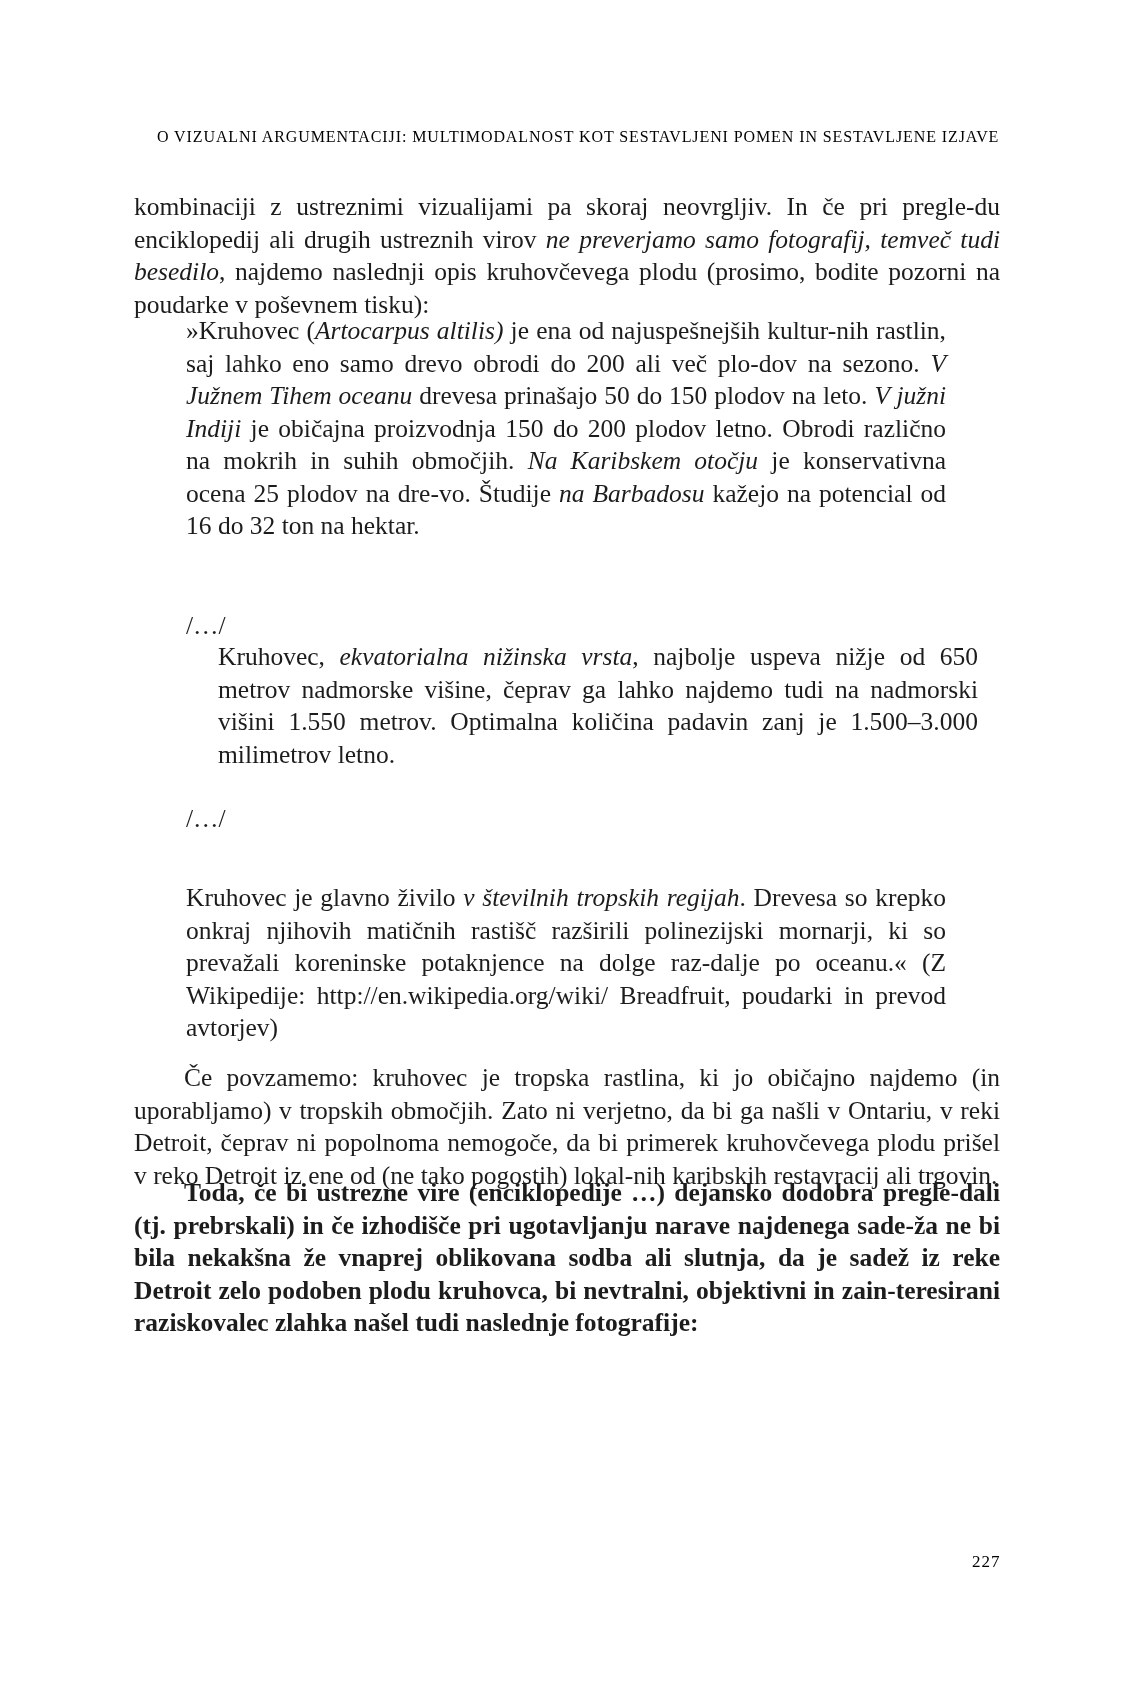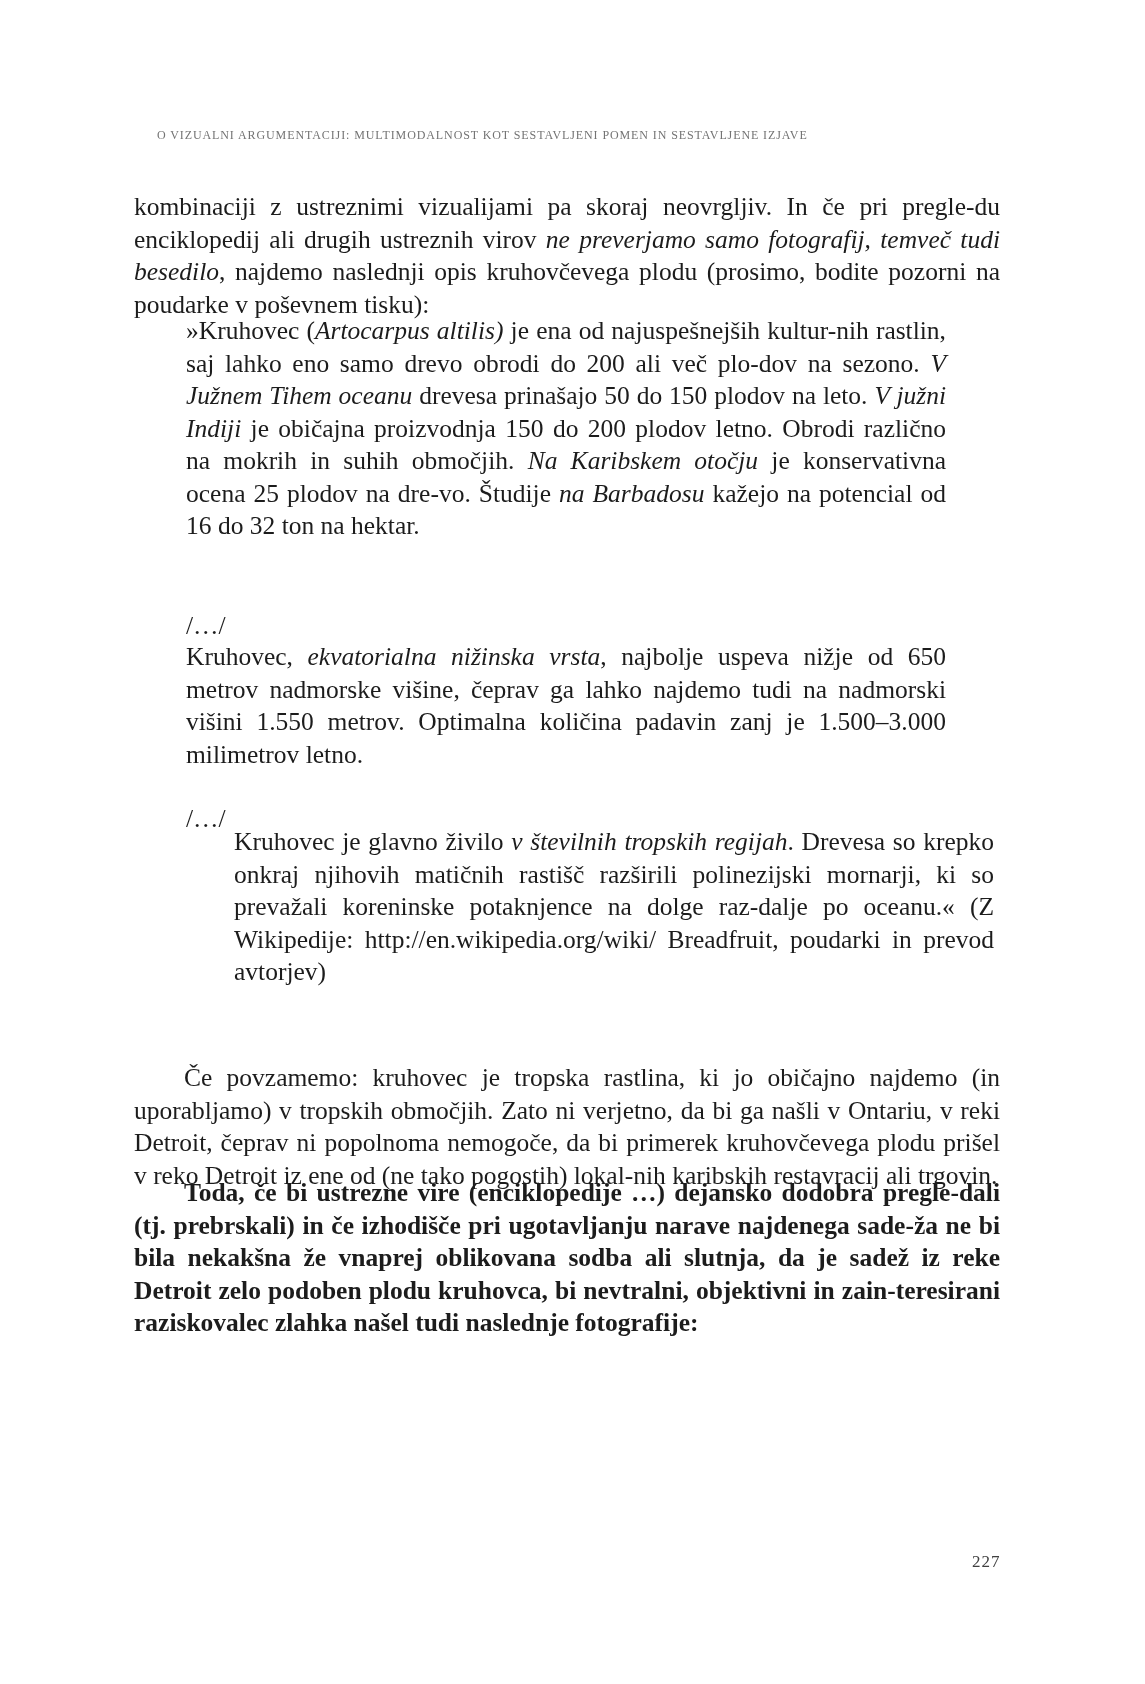--- a/index.html
+++ b/index.html
@@ -13,23 +13,23 @@
     position: relative;
     overflow: hidden;
     font-family: "Liberation Serif", "DejaVu Serif", serif;
     color: #1c1c1c;
   }
   .running-header {
     position: absolute;
     left: 157px;
     top: 128px;
     width: 840px;
-    font-size: 12px;
+    font-size: 16px;
     letter-spacing: 0.9px;
-    color: #737373;
+    color: #000000;
     white-space: nowrap;
     text-transform: uppercase;
   }
   .body-text {
     position: absolute;
     left: 134px;
     width: 866px;
     font-size: 25.5px;
     line-height: 32.5px;
     text-align: justify;
@@ -56,50 +56,50 @@
     margin: 0;
   }
   em {
     font-style: italic;
   }
   .page-number {
     position: absolute;
     left: 972px;
     top: 1552px;
     font-size: 17px;
-    color: #404040;
+    color: #000000;
     letter-spacing: 1px;
   }
 </style>
 </head>
 <body>
 
 <div class="running-header">O vizualni argumentaciji: multimodalnost kot sestavljeni pomen in sestavljene izjave</div>
 
 <div class="body-text" style="top:171px;margin-top:20px;">
   <p class="para"><span>kombinaciji z ustreznimi vizualijami pa skoraj neovrgljiv. In če pri pregle-du enciklopedij ali drugih ustreznih virov </span><em>ne preverjamo samo fotografij, temveč tudi besedilo</em><span>, najdemo naslednji opis kruhovčevega plodu (prosimo, bodite pozorni na poudarke v poševnem tisku):</span></p>
 </div>
 
 <div class="blockquote" style="top:315px;">
   <p class="bq-para"><span>»Kruhovec (</span><em>Artocarpus altilis)</em><span> je ena od najuspešnejših kultur-nih rastlin, saj lahko eno samo drevo obrodi do 200 ali več plo-dov na sezono. </span><em>V Južnem Tihem oceanu</em><span> drevesa prinašajo 50 do 150 plodov na leto. </span><em>V južni Indiji</em><span> je običajna proizvodnja 150 do 200 plodov letno. Obrodi različno na mokrih in suhih območjih. </span><em>Na Karibskem otočju</em><span> je konservativna ocena 25 plodov na dre-vo. Študije </span><em>na Barbadosu</em><span> kažejo na potencial od 16 do 32 ton na hektar.</span></p>
 </div>
 
 <div class="blockquote" style="top:610px;">
   <p class="ellipsis">/…/</p>
 </div>
 
-<div class="blockquote" style="top:641px;">
+<div class="blockquote" style="top:641px;margin-left:32px;">
   <p class="bq-para"><span>Kruhovec, </span><em>ekvatorialna nižinska vrsta</em><span>, najbolje uspeva nižje od 650 metrov nadmorske višine, čeprav ga lahko najdemo tudi na nadmorski višini 1.550 metrov. Optimalna količina padavin zanj je 1.500–3.000 milimetrov letno.</span></p>
 </div>
 
 <div class="blockquote" style="top:803px;">
   <p class="ellipsis">/…/</p>
 </div>
 
-<div class="blockquote" style="top:826px;margin-left:48px;">
+<div class="blockquote" style="top:882px;">
   <p class="bq-para"><span>Kruhovec je glavno živilo </span><em>v številnih tropskih regijah</em><span>. Drevesa so krepko onkraj njihovih matičnih rastišč razširili polinezijski mornarji, ki so prevažali koreninske potaknjence na dolge raz-dalje po oceanu.« (Z Wikipedije: http://en.wikipedia.org/wiki/ Breadfruit, poudarki in prevod avtorjev)</span></p>
 </div>
 
 <div class="body-text" style="top:1062px;">
   <p class="para indent">Če povzamemo: kruhovec je tropska rastlina, ki jo običajno najdemo (in uporabljamo) v tropskih območjih. Zato ni verjetno, da bi ga našli v Ontariu, v reki Detroit, čeprav ni popolnoma nemogoče, da bi primerek kruhovčevega plodu prišel v reko Detroit iz ene od (ne tako pogostih) lokal-nih karibskih restavracij ali trgovin.</p>
 </div>
 
 <div class="body-text" style="top:1177px;font-weight:bold;">
   <p class="para indent">Toda, če bi ustrezne vire (enciklopedije …) dejansko dodobra pregle-dali (tj. prebrskali) in če izhodišče pri ugotavljanju narave najdenega sade-ža ne bi bila nekakšna že vnaprej oblikovana sodba ali slutnja, da je sadež iz reke Detroit zelo podoben plodu kruhovca, bi nevtralni, objektivni in zain-teresirani raziskovalec zlahka našel tudi naslednje fotografije:</p>
 </div>

